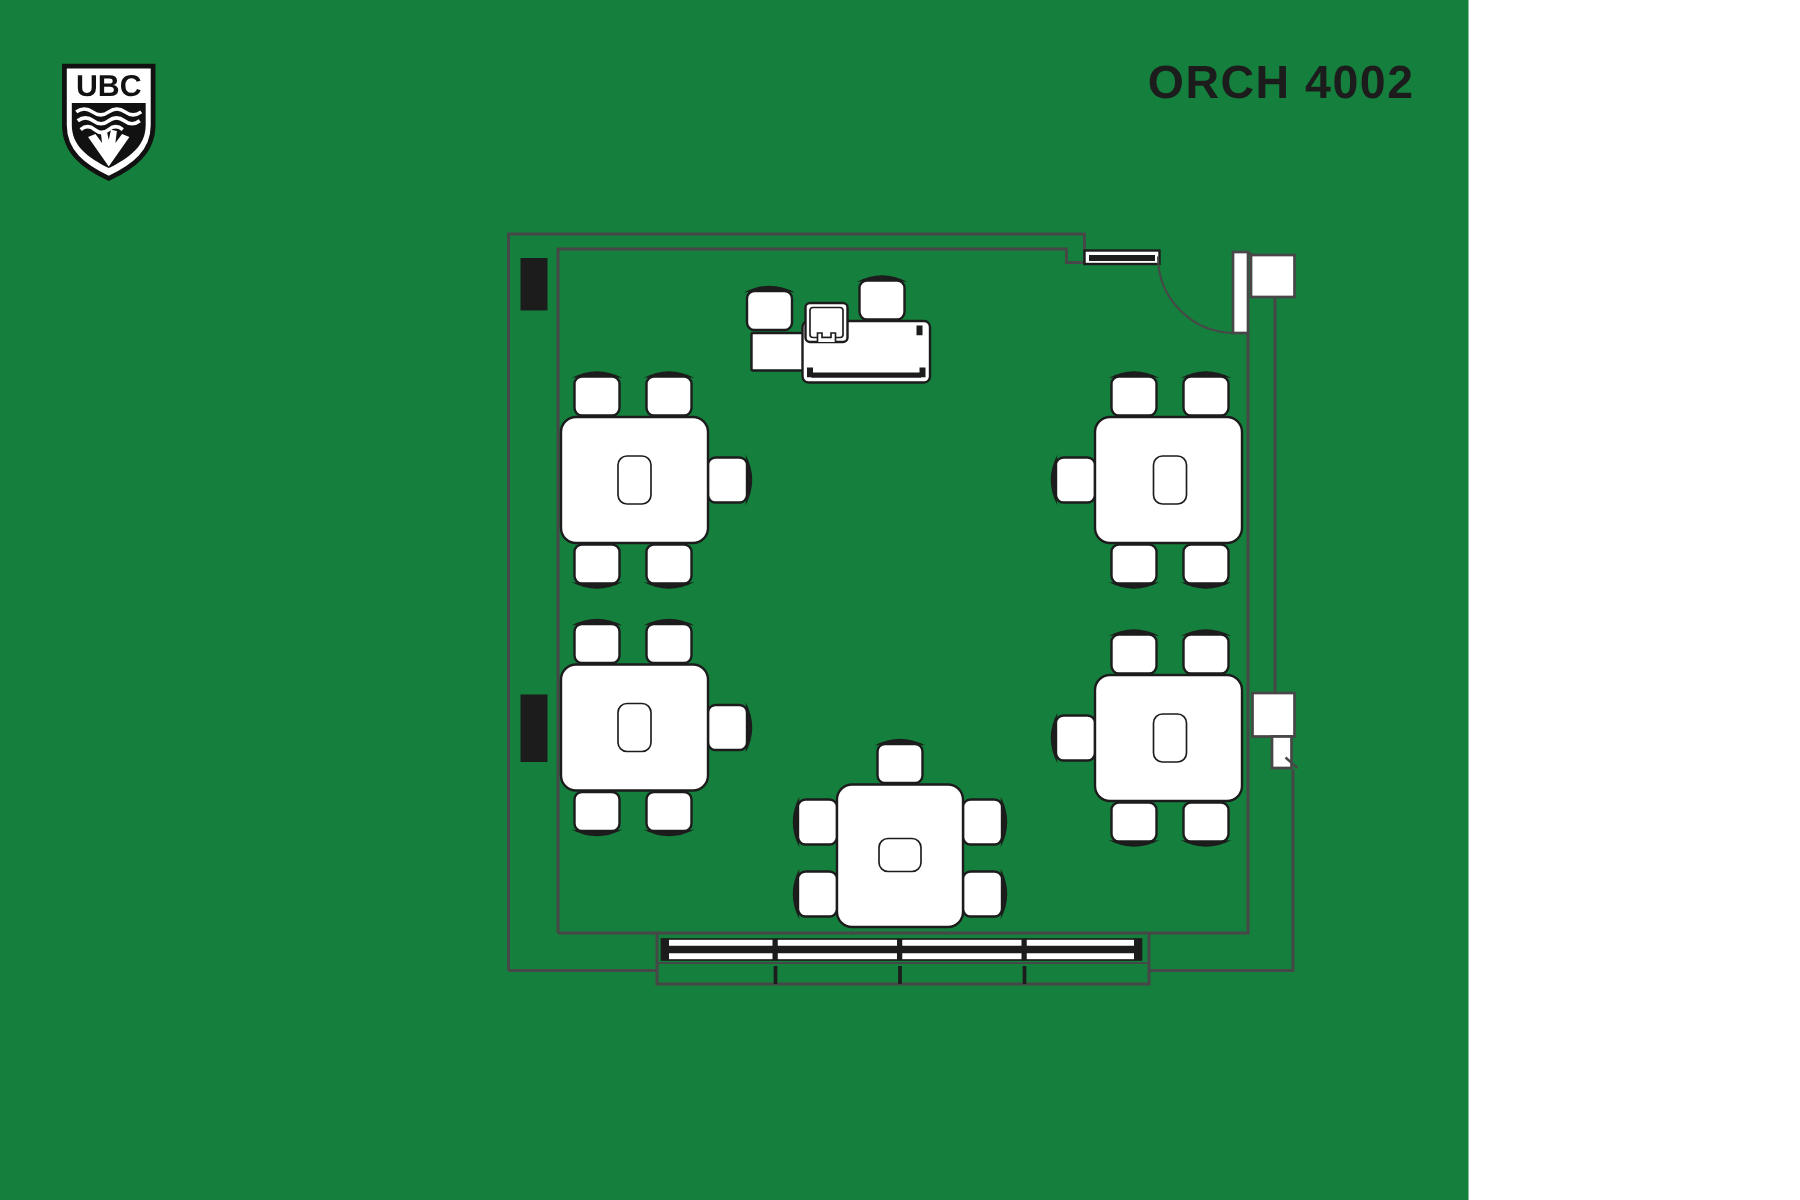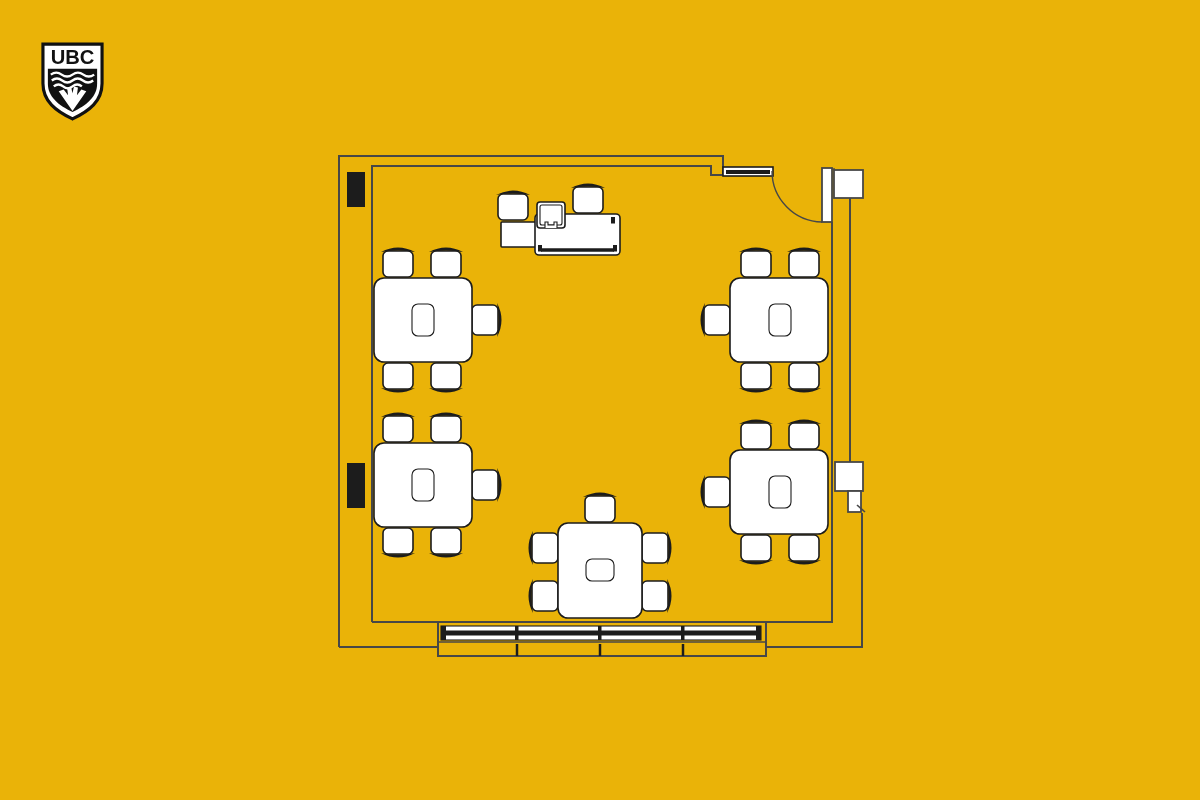--- a/index.html
+++ b/index.html
@@ -4,21 +4,21 @@
 <style>
   * { margin:0; padding:0; box-sizing:border-box; }
   html,body { width:1200px; height:800px; }
   body {
     background:#fff;
     font-family:"Liberation Sans", sans-serif;
     position:relative;
     overflow:hidden;
     color:#1c1c1c;
   }
-  .page { position:relative; width:1200px; height:800px; background:#eab308; }
+  .page { position:relative; width:979px; height:800px; background:#15803d; }
 
   
   .logo { position:absolute; left:40px; top:42px; width:65px; height:79px; }
   .uni-name {
     position:absolute; left:129px; top:47px;
     font-size:19.5px; font-weight:700; letter-spacing:4.2px;
     line-height:30.5px; color:var(--ink,#1c1c1c); white-space:nowrap;
   }
   .room-code {
     position:absolute; top:37px; right:36px;
@@ -46,20 +46,21 @@
     <path d="M8 27 H58 V42 C58 56 47 64 33 71 C19 64 8 56 8 42 Z" fill="#111111"></path>
     <g stroke="#ffffff" stroke-width="2.4" fill="none">
       <path d="M11 33 q5.5 -4 11 0 t11 0 t11 0 t11 0"></path>
       <path d="M12 39 q5.2 -4 10.5 0 t10.5 0 t10.5 0 t10.5 0"></path>
       <path d="M14 45 q4.7 -4 9.5 0 t9.5 0 t9.5 0"></path>
     </g>
     <path d="M33 70 L19 50 L24 48 L28.5 54 L27.5 46 L31.5 45 L33 52 L34.5 45 L38.5 46 L37.5 54 L42 48 L47 50 Z" fill="#ffffff"></path>
   </svg>
 
 
+  <div class="room-code">ORCH 4002</div>
 
   <svg class="plan" viewBox="330 140 545 530">
 
     <g>
       <path class="wall" d="M339 647 L339 156 L723 156 L723 175 L711 175 L711 166 L372 166 L372 622"></path>
       <path class="wall" d="M372 622 H832 V222"></path>
       <path class="wall" d="M339 647 H438"></path>
       <path class="wall" d="M766 647 H862 V513"></path>
       <path class="wall" d="M850 198 V463"></path>
       <path class="wall thin" d="M831 169 H835"></path>

